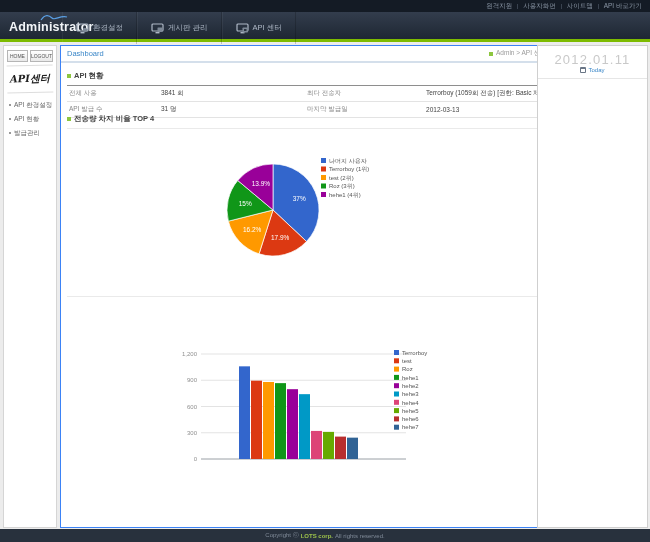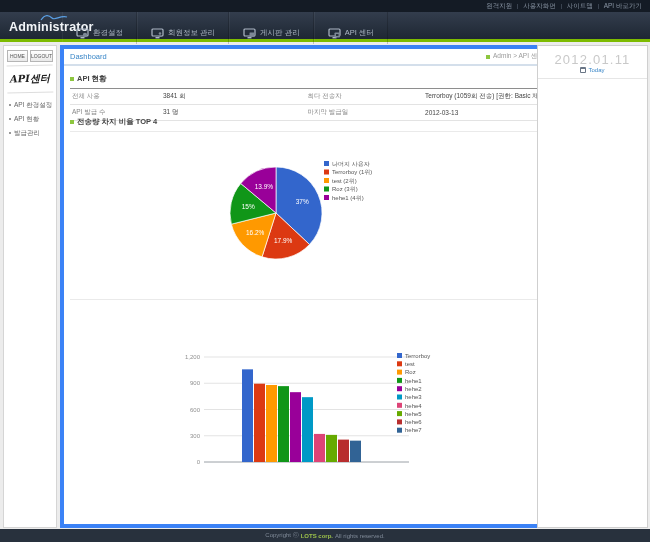--- a/index.html
+++ b/index.html
@@ -9,40 +9,40 @@
   
   .hd-top{position:absolute;top:0;left:0;right:0;height:12px;background:#141b25;
           display:flex;justify-content:flex-end;align-items:center;gap:5px;padding-right:8px;box-sizing:border-box;}
   .hd-top .ulink{font-size:6.5px;color:#8b97a6;cursor:pointer;}
   .hd-sep{width:1px;height:5px;background:#39424f;}
   .hd-main{position:absolute;top:12px;left:0;right:0;height:27px;
            background:linear-gradient(#333d4d,#1e2733);border-bottom:3px solid #7dbb00;}
   .brand{position:absolute;left:9px;top:8px;font-size:12.5px;font-weight:bold;color:#f2f5f8;letter-spacing:.2px;}
   .brand-script{position:absolute;left:40px;top:2px;}
   .nav{position:absolute;left:62px;top:0;height:27px;display:flex;align-items:stretch;}
-  .nav-item{display:flex;gap:4px;padding:16px 13px;cursor:pointer;
+  .nav-item{display:flex;align-items:center;gap:4px;padding:16px 13px;cursor:pointer;
             border-left:1px solid rgba(255,255,255,.05);border-right:1px solid rgba(0,0,0,.18);}
   .nav-item span.lbl{font-size:7.5px;color:#aeb8c6;}
 
   
   .sidebar{position:absolute;left:3px;top:45px;width:54px;bottom:14px;background:#fff;
            border:1px solid #d5d5d5;box-sizing:border-box;}
   .sb-btns{display:flex;gap:2px;margin:4px 3px 3px;}
   .sb-btn{flex:1;border:1px solid #b5b5b5;background:linear-gradient(#ffffff,#e9e9e9);
           font-size:5px;color:#555;text-align:center;padding:2px 0;cursor:pointer;}
   .sb-logo{margin:2px 3px;border-top:1px solid #ddd;border-bottom:1px solid #ddd;padding:6px 0;
            text-align:center;font-family:"DejaVu Serif",serif;font-style:italic;font-weight:bold;
            font-size:10px;color:#222;transform:rotate(-1.5deg);}
   .sb-menu{list-style:none;margin:5px 0;padding:0;}
   .sb-menu li{display:flex;align-items:center;gap:3px;padding:2.5px 2px 2.5px 5px;font-size:6.5px;color:#666;cursor:pointer;}
   .blt{width:2px;height:2px;background:#999;flex:none;}
 
   
   .main{position:absolute;left:60px;top:45px;width:555px;bottom:14px;background:#fff;
-        border:4px solid #3b82f6;box-sizing:border-box;}
+        border:1px solid #3b82f6;box-sizing:border-box;}
   .crumb-bar{position:absolute;top:0;left:0;right:0;height:17px;border-bottom:2px solid #d4dfeb;
              display:flex;justify-content:space-between;align-items:flex-end;padding:0 6px 3px;box-sizing:border-box;}
   .dashboard{font-size:7.5px;color:#3b87c8;cursor:pointer;}
   .crumb{font-size:6.5px;color:#9a9a9a;display:flex;align-items:center;gap:3px;}
   .gsq{width:4px;height:4px;background:#8dc63f;flex:none;}
   .sec-hd{display:flex;align-items:center;gap:3px;font-size:7.5px;font-weight:bold;color:#444;}
   .sec1{position:absolute;top:25px;left:6px;right:6px;}
   table.status{width:100%;border-collapse:collapse;margin-top:4px;border-top:1px solid #8e8e8e;font-size:6.5px;}
   table.status td{padding:3px 2px;border-bottom:1px solid #e3e3e3;}
   td.lab{color:#888;width:17%;} td.val{color:#444;width:27%;}
@@ -89,29 +89,20 @@
       <path d="M1,6 C5,0 9,1 12,4 C15,7 20,1 27,3" fill="none" stroke="#5aa0e6" stroke-width="1.2"></path>
     </svg>
     <div class="nav">
       <div class="nav-item">
         <svg width="13" height="11" viewBox="0 0 13 11">
           <rect x="1" y="1" width="11" height="7" rx="1" fill="none" stroke="#aeb8c6" stroke-width="1.2"></rect>
           <rect x="4.5" y="9" width="4" height="1.4" fill="#aeb8c6"></rect>
           <circle cx="9" cy="7" r="2.2" fill="#7d8896"></circle>
         </svg>
         <span class="lbl">환경설정</span>
-      </div>
-      <div class="nav-item">
-        <svg width="13" height="11" viewBox="0 0 13 11">
-          <rect x="1" y="1" width="11" height="7" rx="1" fill="none" stroke="#aeb8c6" stroke-width="1.2"></rect>
-          <rect x="4.5" y="9" width="4" height="1.4" fill="#aeb8c6"></rect>
-          <circle cx="9" cy="5.5" r="1.3" fill="#7d8896"></circle>
-          <path d="M6.8,9 q2.2,-2.6 4.4,0 Z" fill="#7d8896"></path>
-        </svg>
-        <span class="lbl">회원정보 관리</span>
       </div>
       <div class="nav-item">
         <svg width="13" height="11" viewBox="0 0 13 11">
           <rect x="1" y="1" width="11" height="7" rx="1" fill="none" stroke="#aeb8c6" stroke-width="1.2"></rect>
           <rect x="4.5" y="9" width="4" height="1.4" fill="#aeb8c6"></rect>
           <rect x="6.5" y="4.5" width="5" height="4.5" rx="0.5" fill="#7d8896"></rect>
         </svg>
         <span class="lbl">게시판 관리</span>
       </div>
       <div class="nav-item">

